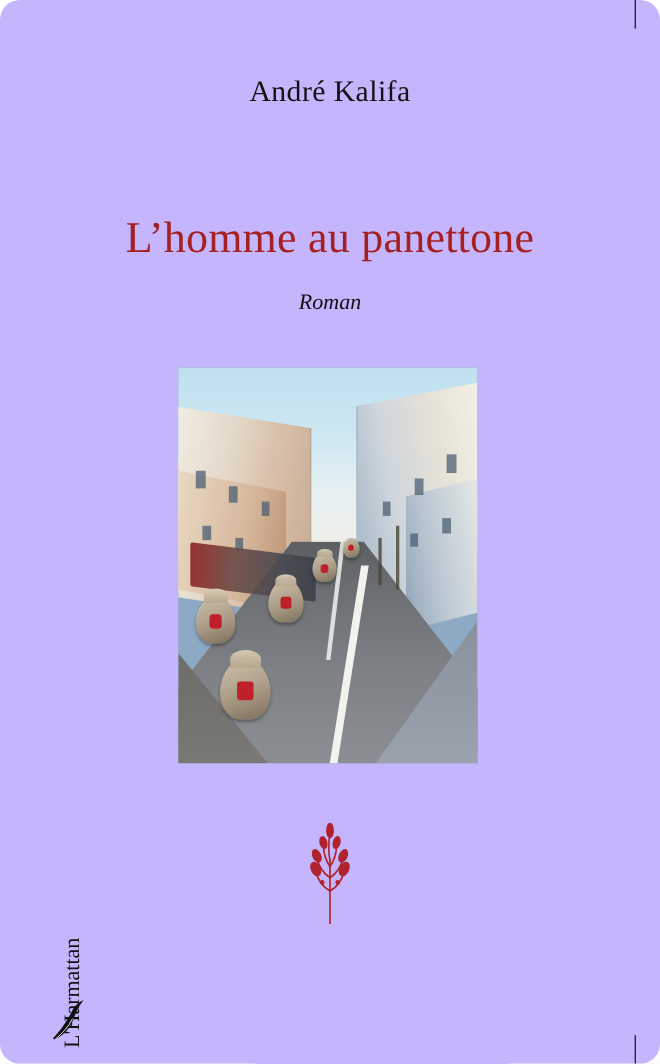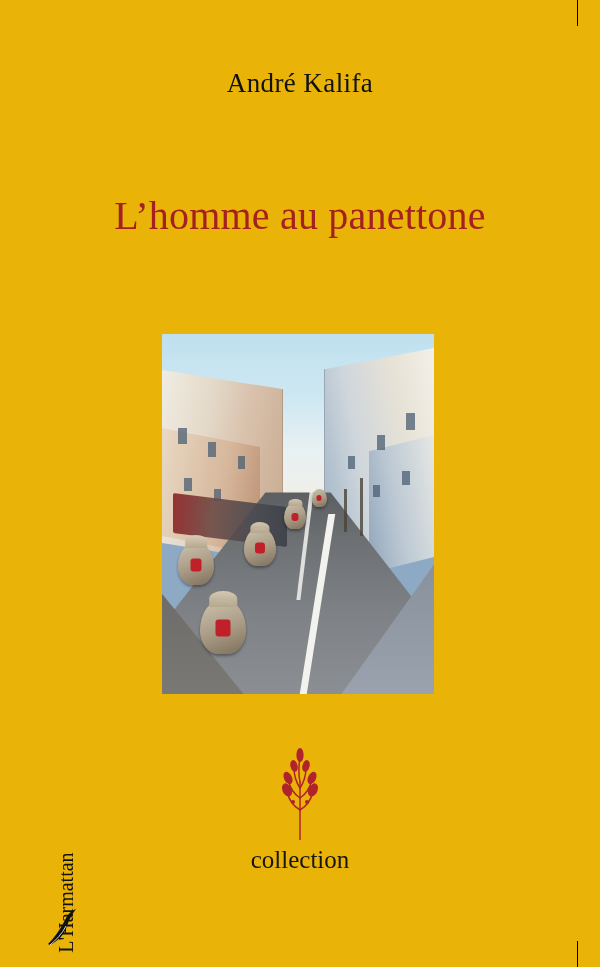--- a/index.html
+++ b/index.html
@@ -11,21 +11,22 @@
     width: 600px;
     height: 967px;
     position: relative;
     font-family: "Liberation Serif", serif;
     overflow: hidden;
   }
 
   .cover {
     position: absolute;
     inset: 0;
-    background: #eab308;
+    background: #c4b5fd;
+    border-radius: 18px;
   }
 
   
   .trim-mark {
     position: absolute;
     background: #000000;
     width: 1px;
   }
   .trim-top {
     right: 22px;
@@ -299,20 +300,21 @@
 
 <div class="cover">
 
   <div class="trim-mark trim-top"></div>
   <div class="trim-mark trim-bottom"></div>
 
   <div class="author">André Kalifa</div>
 
   <div class="title">L’homme au panettone</div>
 
+  <div class="subtitle">Roman</div>
 
   <div class="photo">
     <div class="sky"></div>
 
     <div class="bldg-left"></div>
     <div class="bldg-left2"></div>
     <div class="bldg-right"></div>
     <div class="bldg-right2"></div>
 
     <div class="win" style="left:6%;  top:26%; width:9px;  height:16px;"></div>
@@ -375,21 +377,20 @@
         <ellipse cx="46" cy="42" rx="4.5" ry="7" transform="rotate(25 46 42)"></ellipse>
         <ellipse cx="21" cy="30" rx="4" ry="6.5" transform="rotate(-25 21 30)"></ellipse>
         <ellipse cx="45" cy="30" rx="4" ry="6.5" transform="rotate(25 45 30)"></ellipse>
         <ellipse cx="27" cy="18" rx="3.6" ry="6" transform="rotate(-14 27 18)"></ellipse>
         <ellipse cx="39" cy="18" rx="3.6" ry="6" transform="rotate(14 39 18)"></ellipse>
         <ellipse cx="33" cy="7" rx="3.6" ry="7"></ellipse>
         <circle cx="26" cy="54" r="2"></circle>
         <circle cx="40" cy="54" r="2"></circle>
       </g>
     </svg>
-    <div class="collection-word">collection</div>
   </div>
 
   <div class="publisher">
     <div class="publisher-wrap">
       <div class="vert-text">L'Harmattan</div>
       <svg class="leaf-mark" viewBox="0 0 42 40">
         <path d="M4 36 C10 30 16 22 21 12 C24 6 27 3 32 1 C28 6 25 12 23 18 C20 27 14 33 6 37 Z" fill="#111111"></path>
         <path d="M6 37 C12 32 18 26 22 18" stroke="#ffffff" stroke-width="0.8" fill="none"></path>
       </svg>
     </div>

